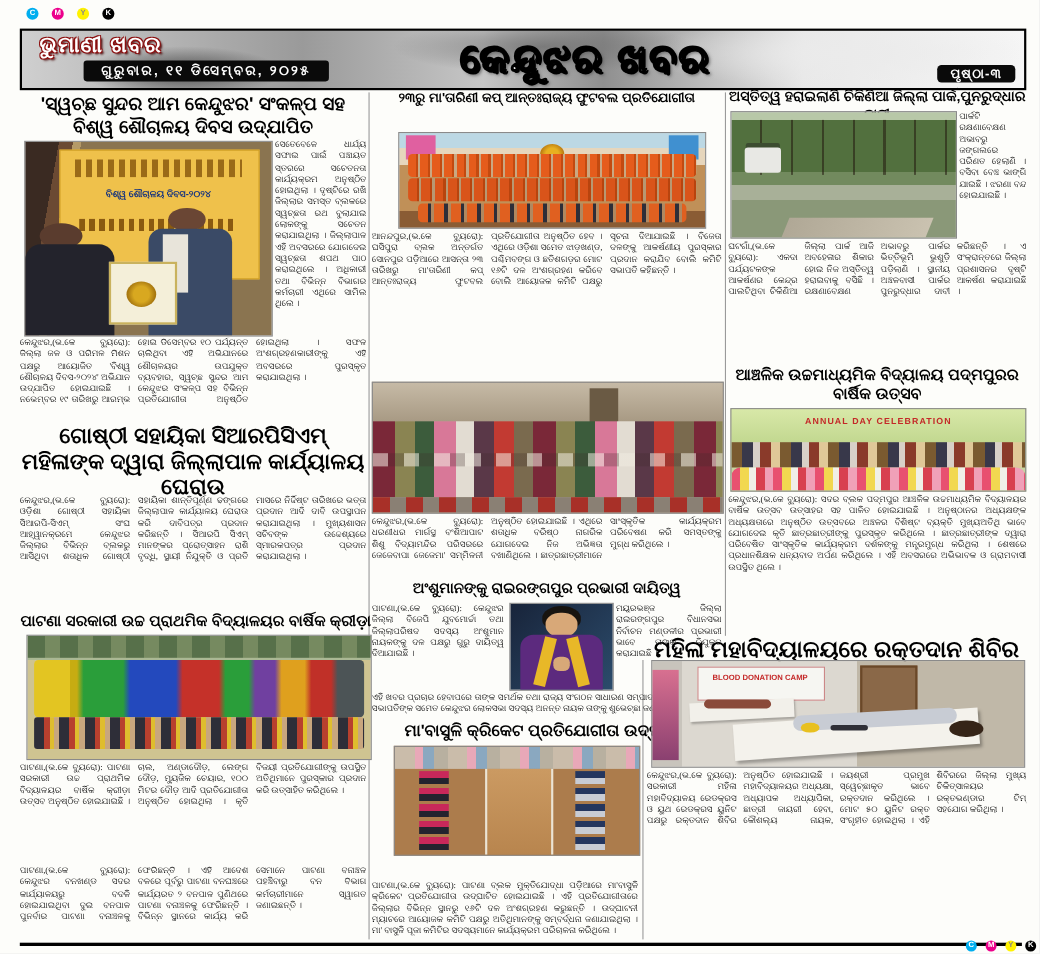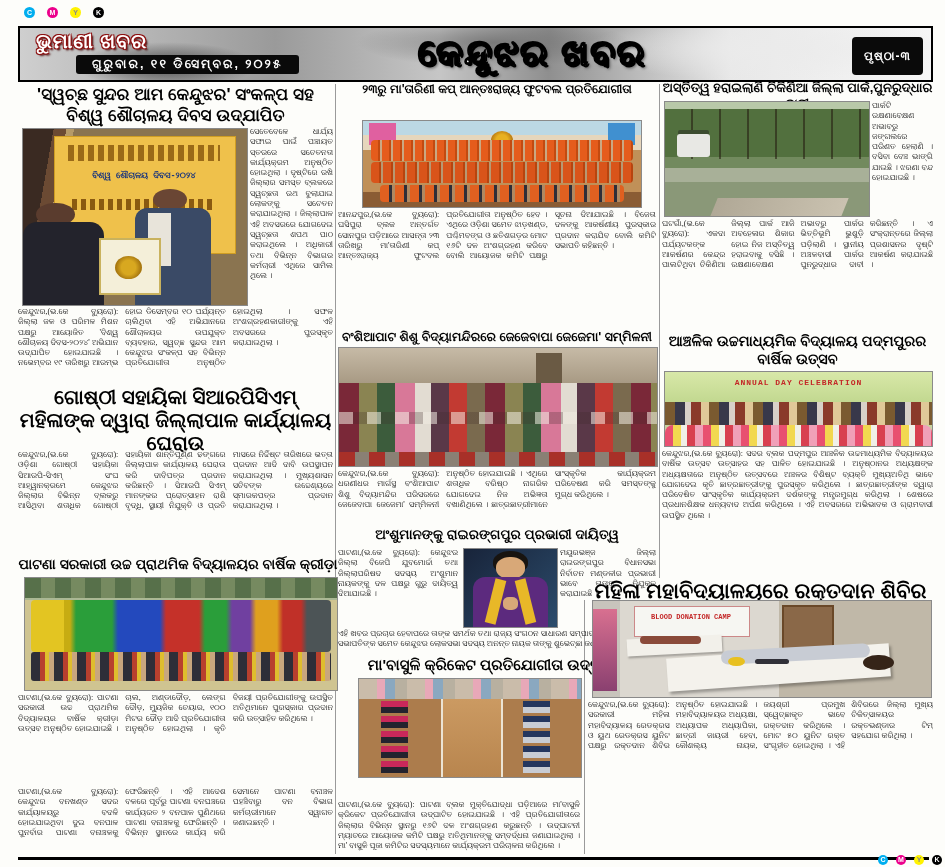--- a/index.html
+++ b/index.html
@@ -16,35 +16,35 @@
       radial-gradient(ellipse 220px 40px at 52% 28%, rgba(110,110,110,.8), rgba(110,110,110,0) 62%),
       radial-gradient(ellipse 260px 46px at 82% 40%, rgba(235,235,235,.95), rgba(235,235,235,0) 70%),
       linear-gradient(90deg,#cfcfcf,#9a9a9a 28%,#c6c6c6 46%,#8f8f8f 58%,#e8e8e8 78%,#f6f6f6);}
   #logo{left:16px;top:2px;font:bold 20px "Liberation Sans",sans-serif;color:#fff;letter-spacing:1px;
         text-shadow:1px 1px 0 #8c1010,-1px -1px 0 #8c1010,1px -1px 0 #8c1010,-1px 1px 0 #8c1010,2px 2px 2px #400;}
   #datebox{left:56px;top:27px;background:#0a0a0a;color:#fff;padding:2px 16px;border-radius:3px;
         font:bold 12.5px "Liberation Sans",sans-serif;letter-spacing:2px;}
   #bigtitle{left:292px;top:4px;width:440px;text-align:center;font:900 36px "Liberation Sans",sans-serif;
         color:#fff;letter-spacing:2px;-webkit-text-stroke:1.6px #000;
         text-shadow:2px 2px 0 #000,3px 3px 3px #666;}
-  #pagebadge{right:8px;bottom:5px;background:#0a0a0a;color:#fff;padding:12px 12px;border-radius:4px;
+  #pagebadge{right:8px;bottom:5px;background:#0a0a0a;color:#fff;padding:1px 12px;border-radius:4px;
         font:bold 12px "Liberation Sans",sans-serif;letter-spacing:1px;}
   
   .vrule{width:1px;background:#9a9a9a;}
   .hrule{background:#000;}
   
   .hd{font-family:"Liberation Sans",sans-serif;font-weight:800;text-align:center;color:#000;}
   
   .bt{font-size:8px;line-height:10.3px;text-align:justify;color:#161616;overflow:hidden;word-break:break-word;}
   .c3{column-count:3;column-gap:7px;}
   .c4{column-count:4;column-gap:6px;font-family:Liberation Serif, serif;}
   
   .ph{position:absolute;overflow:hidden;border:1px solid #8a8a8a;background:#c9c9c9;}
   .ph>div{position:absolute;}
-  .phlabel{font-family:Liberation Mono, monospace;font-weight:bold;text-align:center;}
+  .phlabel{font-family:Liberation Sans, sans-serif;font-weight:bold;text-align:center;}
 </style>
 </head>
 <body>
 
 <div id="page">
 
   <div class="abs" style="left:24px;top:1px;">
     <span class="mark" style="background:#00aeef;">C</span>
     <span class="mark" style="background:#ec008c;">M</span>
     <span class="mark" style="background:#fff200;color:#888;">Y</span>
@@ -97,21 +97,20 @@
   <div class="ph" style="left:362px;top:120px;width:278px;height:86px;background:linear-gradient(180deg,#bcd8e4 0 16%,#e6d6bc 16% 34%,#c09058 34% 82%,#8a5c34 82% 100%);">
     <div style="left:2%;top:2%;width:10%;height:26%;background:#e060a0;"></div>
     <div style="left:88%;top:2%;width:10%;height:26%;background:#4090d0;"></div>
     <div style="left:46%;top:12%;width:8%;height:22%;background:radial-gradient(circle,#e8b020 40%,#b87810 75%);border-radius:50%;"></div>
     <div style="left:3%;top:22%;width:94%;height:24%;background:repeating-linear-gradient(90deg,#e55c1c 0 7px,#c34a10 7px 9px,#caa882 9px 11px);border-radius:4px;"></div>
     <div style="left:3%;top:48%;width:94%;height:24%;background:repeating-linear-gradient(90deg,#d9541a 0 8px,#b8440e 8px 10px,#b89872 10px 12px);border-radius:4px;"></div>
     <div style="left:6%;top:74%;width:88%;height:20%;background:repeating-linear-gradient(90deg,#e06020 0 9px,#2e2e38 9px 12px,#b08860 12px 15px);border-radius:4px;"></div>
   </div>
   <div class="abs bt c3" style="left:338px;top:210px;width:318px;height:118px;">ଆନନ୍ଦପୁର,(ଭ.କେ ବ୍ୟୁରୋ): ଘସିପୁରା ବ୍ଲକ ଅନ୍ତର୍ଗତ ସୋନପୁର ପଡ଼ିଆରେ ଆସନ୍ତା ୨୩ ତାରିଖରୁ ମା'ତାରିଣୀ କପ୍ ଆନ୍ତଃରାଜ୍ୟ ଫୁଟବଲ ପ୍ରତିଯୋଗୀତା ଅନୁଷ୍ଠିତ ହେବ । ଏଥିରେ ଓଡ଼ିଶା ସମେତ ଝାଡ଼ଖଣ୍ଡ, ପଶ୍ଚିମବଙ୍ଗ ଓ ଛତିଶଗଡ଼ର ମୋଟ ୧୬ଟି ଦଳ ଅଂଶଗ୍ରହଣ କରିବେ ବୋଲି ଆୟୋଜକ କମିଟି ପକ୍ଷରୁ ସୂଚନା ଦିଆଯାଇଛି । ବିଜେତା ଦଳଙ୍କୁ ଆକର୍ଷଣୀୟ ପୁରସ୍କାର ପ୍ରଦାନ କରାଯିବ ବୋଲି କମିଟି ସଭାପତି କହିଛନ୍ତି ।</div>
 
-  <div class="abs hd" style="left:338px;top:330px;width:318px;font-size:12.5px;">ବଂଶିଆପାଟ ଶିଶୁ ବିଦ୍ୟାମନ୍ଦିରରେ ଜେଜେବାପା ଜେଜେମା' ସମ୍ମିଳନୀ</div>
   <div class="ph" style="left:338px;top:347px;width:318px;height:118px;background:#b0a28e;">
     <div style="left:0;top:0;width:100%;height:30%;background:linear-gradient(180deg,#c6baa6,#a89a84);"></div>
     <div style="left:62%;top:4%;width:8%;height:34%;background:#6a5a44;"></div>
     <div style="left:0;top:30%;width:100%;height:58%;background:repeating-linear-gradient(90deg,#7a2838 0 20px,#8a8452 20px 38px,#3c5c3c 38px 56px,#d87898 56px 76px,#e2dcd2 76px 92px,#5a3848 92px 110px,#c23a32 110px 128px,#7a6a4e 128px 146px);"></div>
     <div style="left:0;top:54%;width:100%;height:10%;background:repeating-linear-gradient(90deg,rgba(240,235,225,.55) 0 14px,rgba(60,40,40,.25) 14px 28px);"></div>
     <div style="left:0;top:88%;width:100%;height:12%;background:repeating-linear-gradient(90deg,#a83028 0 16px,#8a8074 16px 30px);"></div>
   </div>
   <div class="abs bt c3" style="left:338px;top:469px;width:318px;height:56px;">କେନ୍ଦୁଝର,(ଭ.କେ ବ୍ୟୁରୋ): ଧରଣୀଧର ମାର୍ଗସ୍ଥ ବଂଶିଆପାଟ ଶିଶୁ ବିଦ୍ୟାମନ୍ଦିର ପରିସରରେ ଜେଜେବାପା ଜେଜେମା' ସମ୍ମିଳନୀ ଅନୁଷ୍ଠିତ ହୋଇଯାଇଛି । ଏଥିରେ ଶତାଧିକ ବରିଷ୍ଠ ନାଗରିକ ଯୋଗଦେଇ ନିଜ ଅଭିଜ୍ଞତା ବଖାଣିଥିଲେ । ଛାତ୍ରଛାତ୍ରୀମାନେ ସାଂସ୍କୃତିକ କାର୍ଯ୍ୟକ୍ରମ ପରିବେଷଣ କରି ସମସ୍ତଙ୍କୁ ମୁଗ୍ଧ କରିଥିଲେ ।</div>
 
   <div class="abs hd" style="left:338px;top:527px;width:318px;font-size:13.5px;">ଅଂଶୁମାନଙ୍କୁ ରାଇରଙ୍ଗପୁର ପ୍ରଭାରୀ ଦାୟିତ୍ୱ</div>

